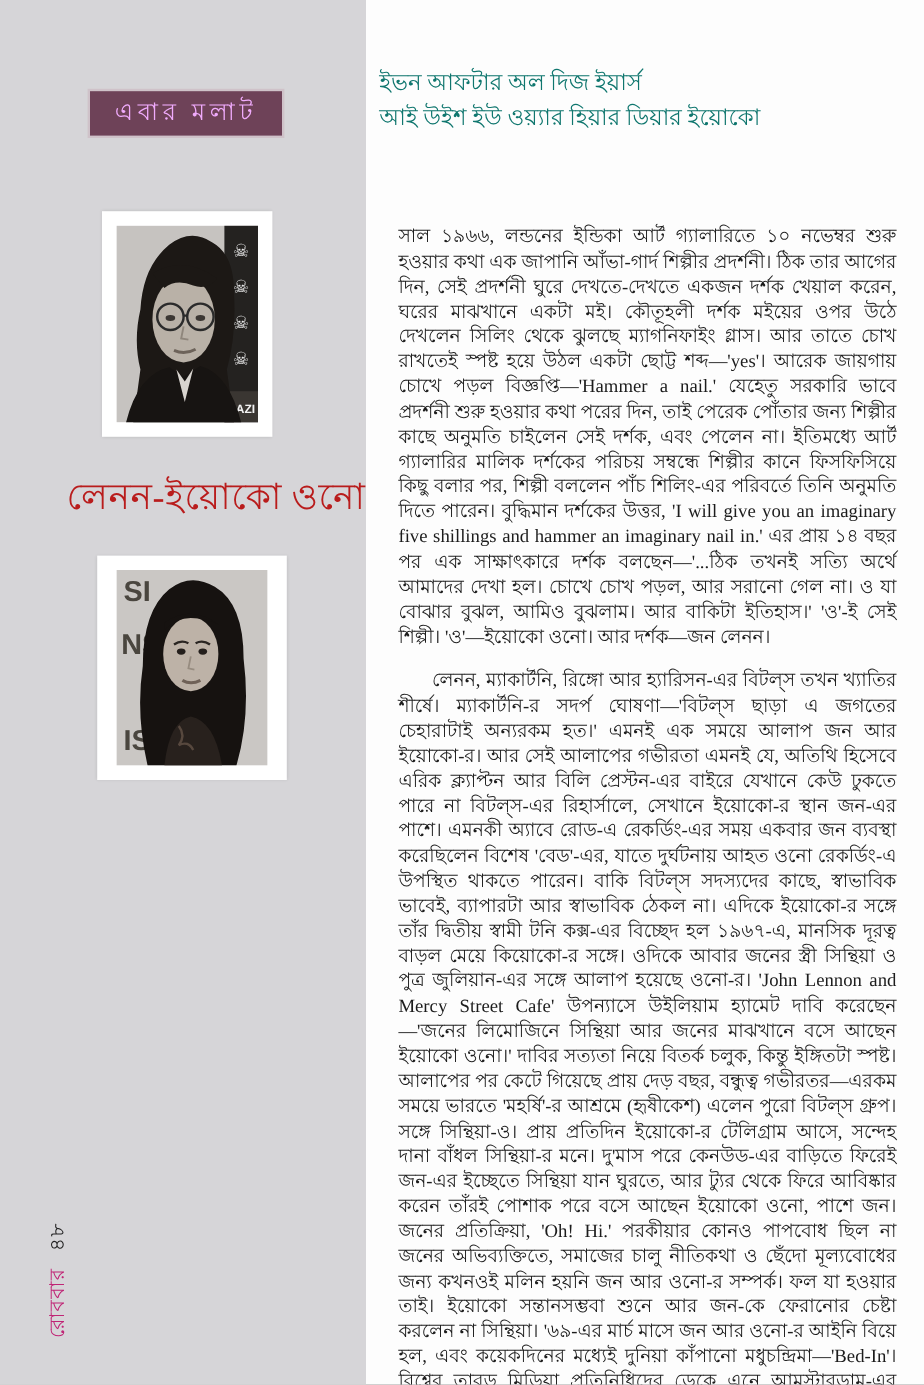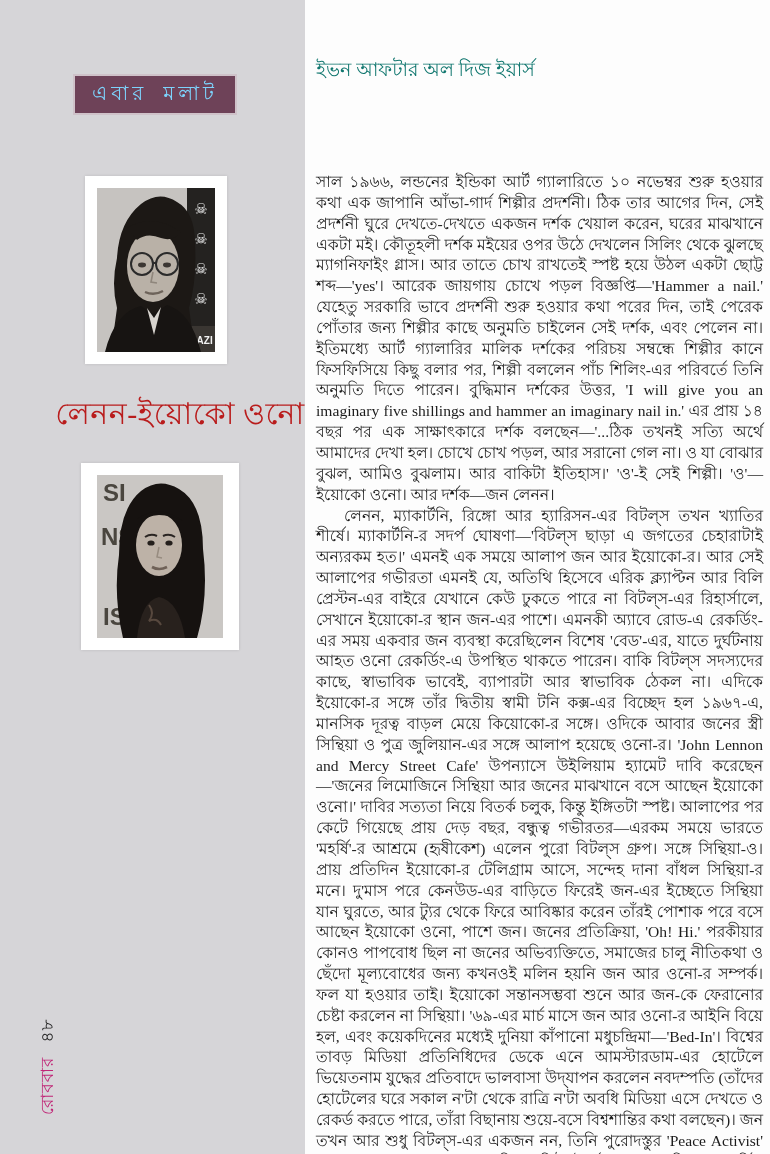--- a/index.html
+++ b/index.html
@@ -42,41 +42,41 @@
   }
   .epigraph{
     position:absolute;left:0;top:56px;width:448px;
     color:#4a383f;font-size:19px;line-height:28.5px;
   }
   .article-body{
     position:absolute;left:0;top:172px;width:447px;
     color:#1c1c1c;font-size:15.6px;line-height:20.85px;
     text-align:justify;
   }
-  .article-body p{margin:0;padding:0;}
+  .article-body p{margin:16px;padding:0;}
   .article-body p.indent{text-indent:28px;}
   .footer-vertical{
     position:absolute;left:34px;top:1115px;
     transform:rotate(-90deg);
     transform-origin:0 0;
     white-space:nowrap;
     font-size:17px;letter-spacing:1px;
   }
   .footer-vertical .mag{color:#c02576;}
   .footer-vertical .pg{color:#222222;margin-left:14px;}
 </style>
 </head>
 <body>
 
 <div class="page">
 
   <div class="sidebar" style="background: rgb(214, 213, 216);">
 
     <div class="section-box" style="background: rgb(110, 66, 88);">
-      <span style="color: #7dd3fc; font-family: Liberation Mono, monospace;">এবার মলাট</span>
+      <span style="color: #f0abfc;">এবার মলাট</span>
     </div>
 
     <div class="photo-frame lennon">
       <svg width="118" height="164" viewBox="0 0 118 164">
         <rect x="0" y="0" width="118" height="164" fill="#c6c3c0"></rect>
         <rect x="90" y="0" width="28" height="164" fill="#242220"></rect>
         <text x="104" y="26" font-size="15" text-anchor="middle" fill="#e9e9e9">☠</text>
         <text x="104" y="56" font-size="15" text-anchor="middle" fill="#e9e9e9">☠</text>
         <text x="104" y="86" font-size="15" text-anchor="middle" fill="#e9e9e9">☠</text>
         <text x="104" y="116" font-size="15" text-anchor="middle" fill="#e9e9e9">☠</text>
@@ -124,20 +124,21 @@
     <div class="footer-vertical">
       <span class="mag" style="color: rgb(192, 37, 118);">রোববার</span><span class="pg" style="color: rgb(34, 34, 34);">৪৮</span>
     </div>
 
   </div>
 
   <div class="main-col">
 
     <div class="epigraph" style="color: #0f766e;">
       <div>ইভন আফটার অল দিজ ইয়ার্স</div>
+      <div>আই উইশ ইউ ওয়্যার হিয়ার ডিয়ার ইয়োকো</div>
     </div>
 
     <div class="article-body" style="color: rgb(28, 28, 28);">
       <p>সাল ১৯৬৬, লন্ডনের ইন্ডিকা আর্ট গ্যালারিতে ১০ নভেম্বর শুরু হওয়ার কথা এক জাপানি আঁভা-গার্দ শিল্পীর প্রদর্শনী। ঠিক তার আগের দিন, সেই প্রদর্শনী ঘুরে দেখতে-দেখতে একজন দর্শক খেয়াল করেন, ঘরের মাঝখানে একটা মই। কৌতূহলী দর্শক মইয়ের ওপর উঠে দেখলেন সিলিং থেকে ঝুলছে ম্যাগনিফাইং গ্লাস। আর তাতে চোখ রাখতেই স্পষ্ট হয়ে উঠল একটা ছোট্ট শব্দ—'yes'। আরেক জায়গায় চোখে পড়ল বিজ্ঞপ্তি—'Hammer a nail.' যেহেতু সরকারি ভাবে প্রদর্শনী শুরু হওয়ার কথা পরের দিন, তাই পেরেক পোঁতার জন্য শিল্পীর কাছে অনুমতি চাইলেন সেই দর্শক, এবং পেলেন না। ইতিমধ্যে আর্ট গ্যালারির মালিক দর্শকের পরিচয় সম্বন্ধে শিল্পীর কানে ফিসফিসিয়ে কিছু বলার পর, শিল্পী বললেন পাঁচ শিলিং-এর পরিবর্তে তিনি অনুমতি দিতে পারেন। বুদ্ধিমান দর্শকের উত্তর, 'I will give you an imaginary five shillings and hammer an imaginary nail in.' এর প্রায় ১৪ বছর পর এক সাক্ষাৎকারে দর্শক বলছেন—'...ঠিক তখনই সত্যি অর্থে আমাদের দেখা হল। চোখে চোখ পড়ল, আর সরানো গেল না। ও যা বোঝার বুঝল, আমিও বুঝলাম। আর বাকিটা ইতিহাস।' 'ও'-ই সেই শিল্পী। 'ও'—ইয়োকো ওনো। আর দর্শক—জন লেনন।</p>
       <p class="indent">লেনন, ম্যাকার্টনি, রিঙ্গো আর হ্যারিসন-এর বিটল্‌স তখন খ্যাতির শীর্ষে। ম্যাকার্টনি-র সদর্প ঘোষণা—'বিটল্‌স ছাড়া এ জগতের চেহারাটাই অন্যরকম হত।' এমনই এক সময়ে আলাপ জন আর ইয়োকো-র। আর সেই আলাপের গভীরতা এমনই যে, অতিথি হিসেবে এরিক ক্ল্যাপ্টন আর বিলি প্রেস্টন-এর বাইরে যেখানে কেউ ঢুকতে পারে না বিটল্‌স-এর রিহার্সালে, সেখানে ইয়োকো-র স্থান জন-এর পাশে। এমনকী অ্যাবে রোড-এ রেকর্ডিং-এর সময় একবার জন ব্যবস্থা করেছিলেন বিশেষ 'বেড'-এর, যাতে দুর্ঘটনায় আহত ওনো রেকর্ডিং-এ উপস্থিত থাকতে পারেন। বাকি বিটল্‌স সদস্যদের কাছে, স্বাভাবিক ভাবেই, ব্যাপারটা আর স্বাভাবিক ঠেকল না। এদিকে ইয়োকো-র সঙ্গে তাঁর দ্বিতীয় স্বামী টনি কক্স-এর বিচ্ছেদ হল ১৯৬৭-এ, মানসিক দূরত্ব বাড়ল মেয়ে কিয়োকো-র সঙ্গে। ওদিকে আবার জনের স্ত্রী সিন্থিয়া ও পুত্র জুলিয়ান-এর সঙ্গে আলাপ হয়েছে ওনো-র। 'John Lennon and Mercy Street Cafe' উপন্যাসে উইলিয়াম হ্যামেট দাবি করেছেন—'জনের লিমোজিনে সিন্থিয়া আর জনের মাঝখানে বসে আছেন ইয়োকো ওনো।' দাবির সত্যতা নিয়ে বিতর্ক চলুক, কিন্তু ইঙ্গিতটা স্পষ্ট। আলাপের পর কেটে গিয়েছে প্রায় দেড় বছর, বন্ধুত্ব গভীরতর—এরকম সময়ে ভারতে 'মহর্ষি'-র আশ্রমে (হৃষীকেশ) এলেন পুরো বিটল্‌স গ্রুপ। সঙ্গে সিন্থিয়া-ও। প্রায় প্রতিদিন ইয়োকো-র টেলিগ্রাম আসে, সন্দেহ দানা বাঁধল সিন্থিয়া-র মনে। দু'মাস পরে কেনউড-এর বাড়িতে ফিরেই জন-এর ইচ্ছেতে সিন্থিয়া যান ঘুরতে, আর ট্যুর থেকে ফিরে আবিষ্কার করেন তাঁরই পোশাক পরে বসে আছেন ইয়োকো ওনো, পাশে জন। জনের প্রতিক্রিয়া, 'Oh! Hi.' পরকীয়ার কোনও পাপবোধ ছিল না জনের অভিব্যক্তিতে, সমাজের চালু নীতিকথা ও ছেঁদো মূল্যবোধের জন্য কখনওই মলিন হয়নি জন আর ওনো-র সম্পর্ক। ফল যা হওয়ার তাই। ইয়োকো সন্তানসম্ভবা শুনে আর জন-কে ফেরানোর চেষ্টা করলেন না সিন্থিয়া। '৬৯-এর মার্চ মাসে জন আর ওনো-র আইনি বিয়ে হল, এবং কয়েকদিনের মধ্যেই দুনিয়া কাঁপানো মধুচন্দ্রিমা—'Bed-In'। বিশ্বের তাবড় মিডিয়া প্রতিনিধিদের ডেকে এনে আমস্টারডাম-এর হোটেলে ভিয়েতনাম যুদ্ধের প্রতিবাদে ভালবাসা উদ্‌যাপন করলেন নবদম্পতি (তাঁদের হোটেলের ঘরে সকাল ন'টা থেকে রাত্রি ন'টা অবধি মিডিয়া এসে দেখতে ও রেকর্ড করতে পারে, তাঁরা বিছানায় শুয়ে-বসে বিশ্বশান্তির কথা বলছেন)। জন তখন আর শুধু বিটল্‌স-এর একজন নন, তিনি পুরোদস্তুর 'Peace Activist' হওয়ার পথে। জন-ওনো দম্পতিকে নিউ ইয়র্ক-এ ঢুকতে দিল না মার্কিন প্রশাসন, ওদিকে বিটল্‌স ছাড়লেন লেনন। বিটল্‌স ভাঙল, আর পুরো বিশ্বে ছড়িয়ে থাকা অনুরাগীরা এই ভাঙনের জন্য দায়ী করলেন ওনো-কেই : 'ওনো সুন্দরী নন। ওনো হাসেন না। ওনো প্রাচ্যের জাদুকরী। দমন করেছেন লেনন-কে। আর টাকার লোভে লেনন-কে শেষ করে দিচ্ছেন।'—এমনটাই ধারণা সবার। কিন্তু লেনন তখন নতুন করে খুঁজে পাচ্ছেন, চিনছেন নিজেকে—'যখন ইয়োকো-র প্রেমে পড়লাম, বুঝলাম যা কিছু জেনে এসেছি এতদিন, এ তার থেকে সম্পূর্ণ আলাদা। অন্যরকম। জনপ্রিয় রেকর্ড, সোনাদানা বা অন্যান্য যাবতীয়ের চেয়ে বেশি। অবর্ণনীয়।' ওনো-র সঙ্গে আলাপের</p>
     </div>
 
   </div>
 
 </div>

